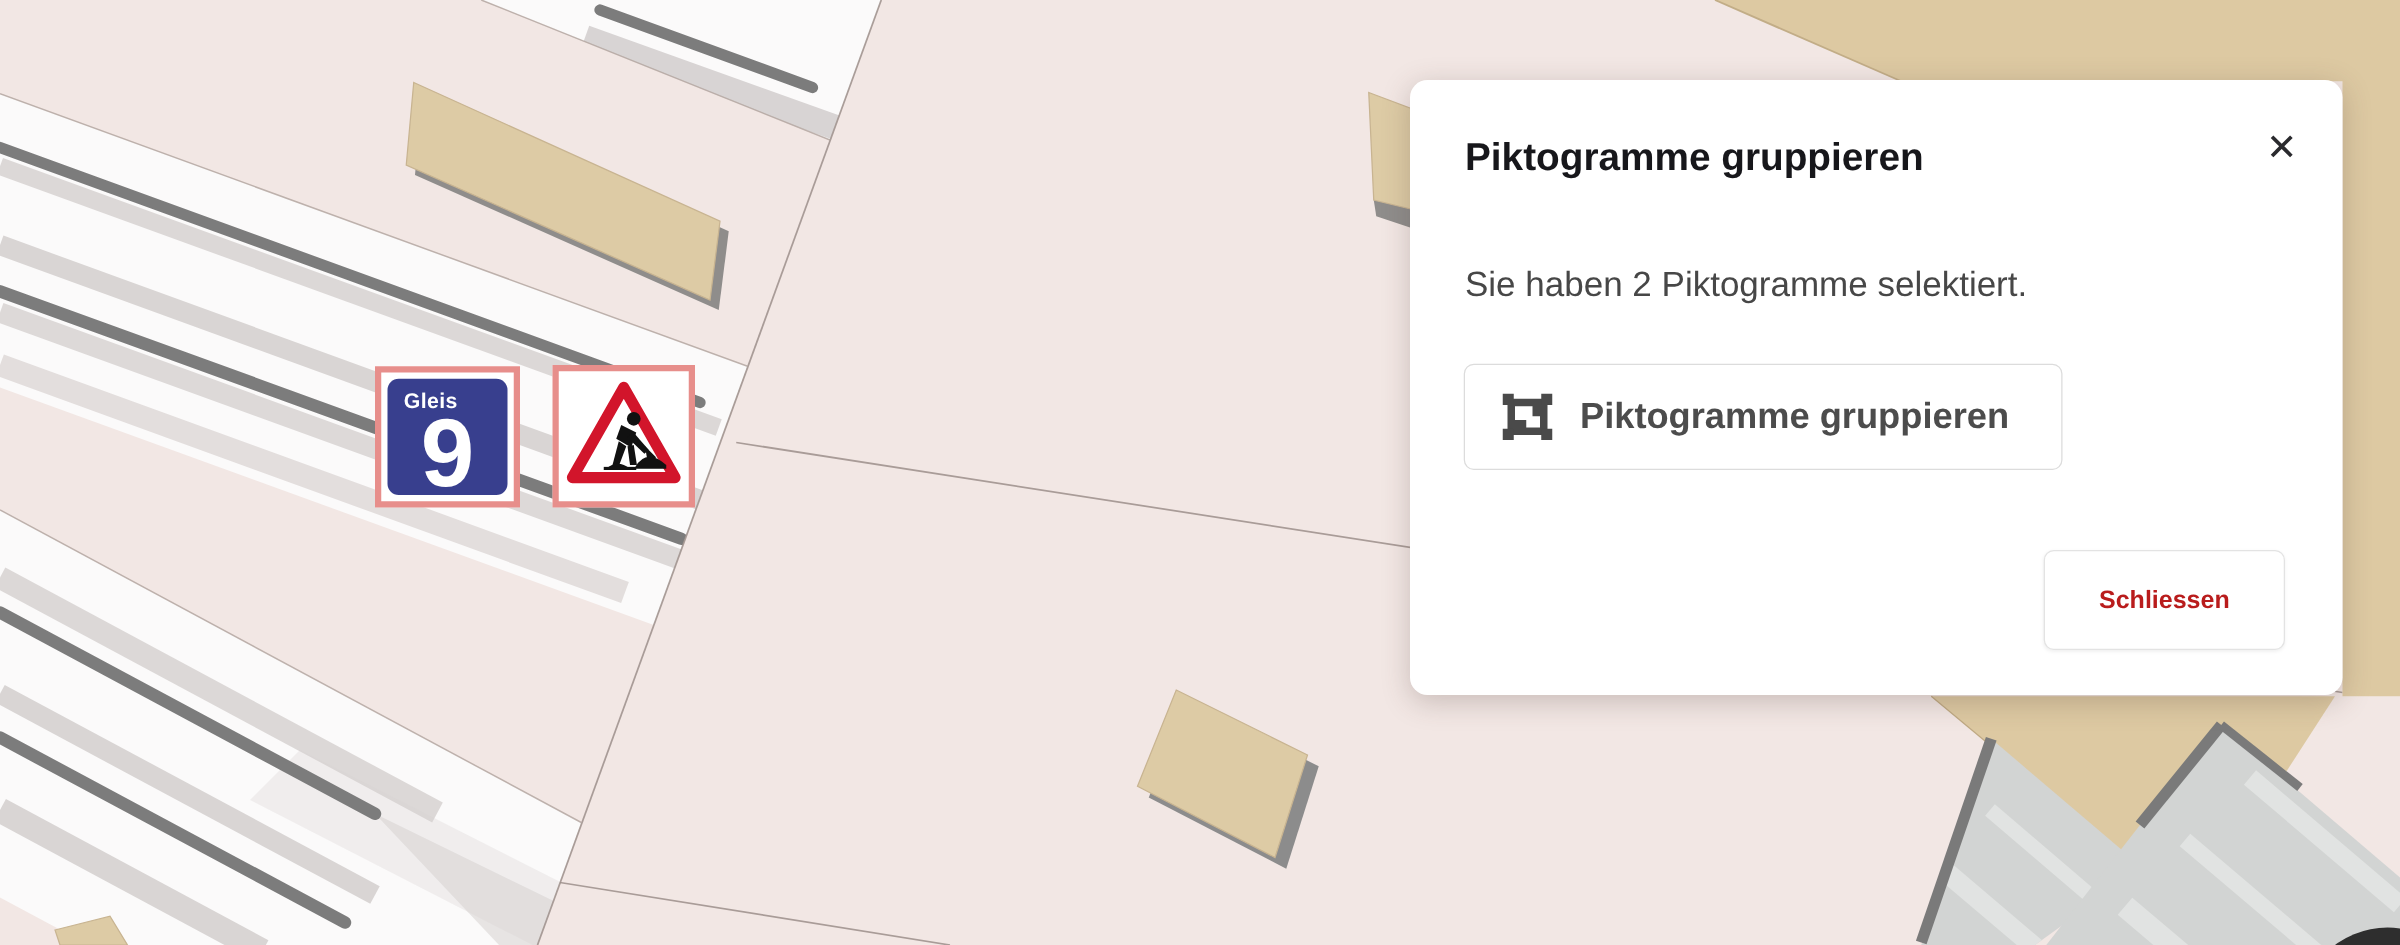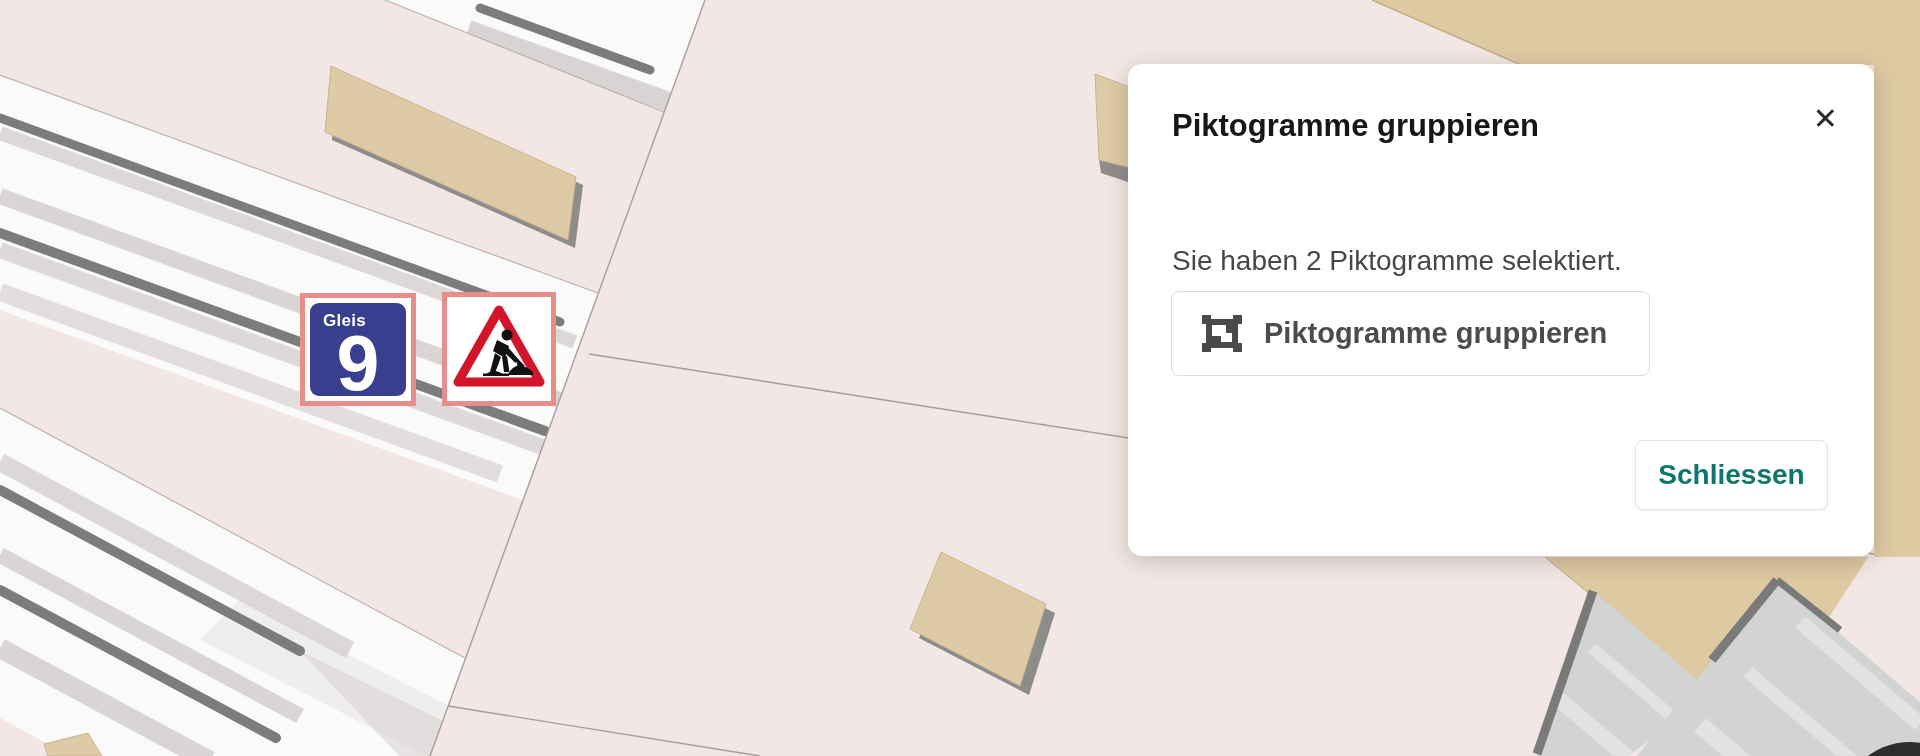--- a/index.html
+++ b/index.html
@@ -73,21 +73,20 @@
     line-height: 1;
     color: #2a2a2e;
     cursor: pointer;
     font-family: "Liberation Sans", sans-serif;
   }
   .dialog-body {
     position: absolute;
     left: 44px; top: 148px;
     font-size: 28px;
     color: #474747;
-    margin-top: 33px;
   }
   .group-btn {
     position: absolute;
     left: 43px; top: 227px;
     width: 479px; height: 85px;
     background: #ffffff;
     border: 1px solid #dcdcdc;
     border-radius: 8px;
     display: flex;
     align-items: center;
@@ -96,29 +95,29 @@
     font-family: "Liberation Sans", sans-serif;
     font-size: 29px;
     font-weight: bold;
     color: #4c4c4c;
     cursor: pointer;
   }
   .group-btn .icon-wrap { display: inline-flex; }
   .schliessen-btn {
     position: absolute;
     right: 46px; top: 376px;
-    width: 193px; height: 70px;
+    width: 193px; height: 80px;
     background: #ffffff;
     border: 1px solid #e3e3e3;
     border-radius: 8px;
     box-shadow: 0 1px 3px rgba(0,0,0,0.06);
     font-family: "Liberation Sans", sans-serif;
-    font-size: 28px;
-    font-weight: bold;
-    color: #0f766e;
+    font-size: 20px;
+    font-weight: bold;
+    color: #b91c1c;
     cursor: pointer;
   }
 </style>
 </head>
 <body>
 
 <div id="stage">
 
   <svg id="map-svg" width="1920" height="756" viewBox="0 0 1920 756">
     <defs>

